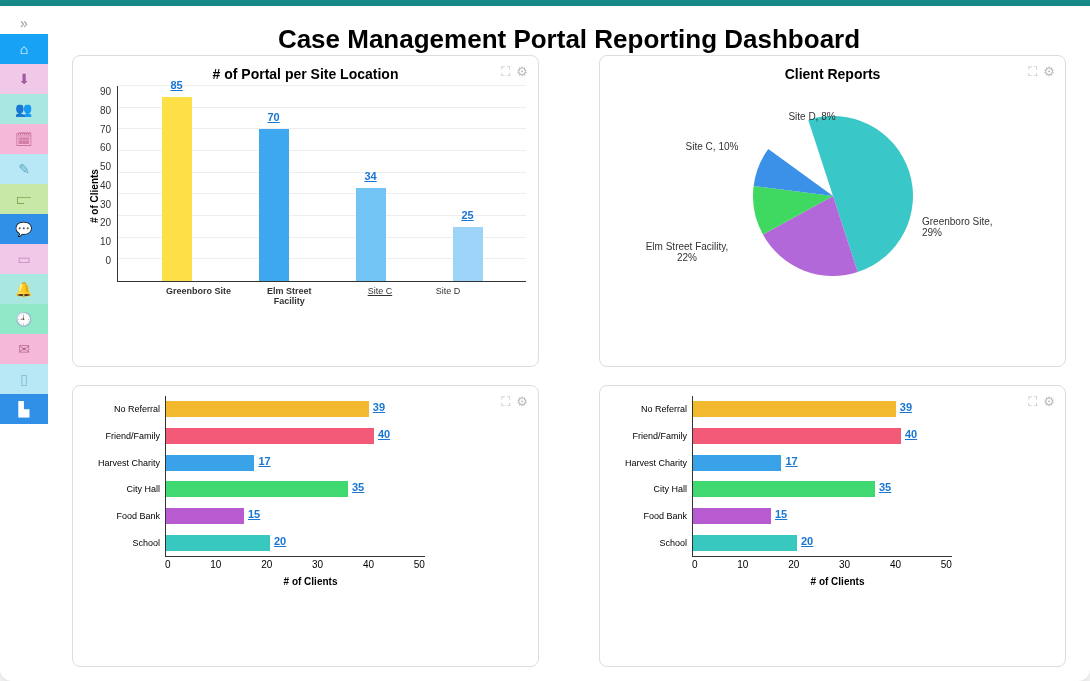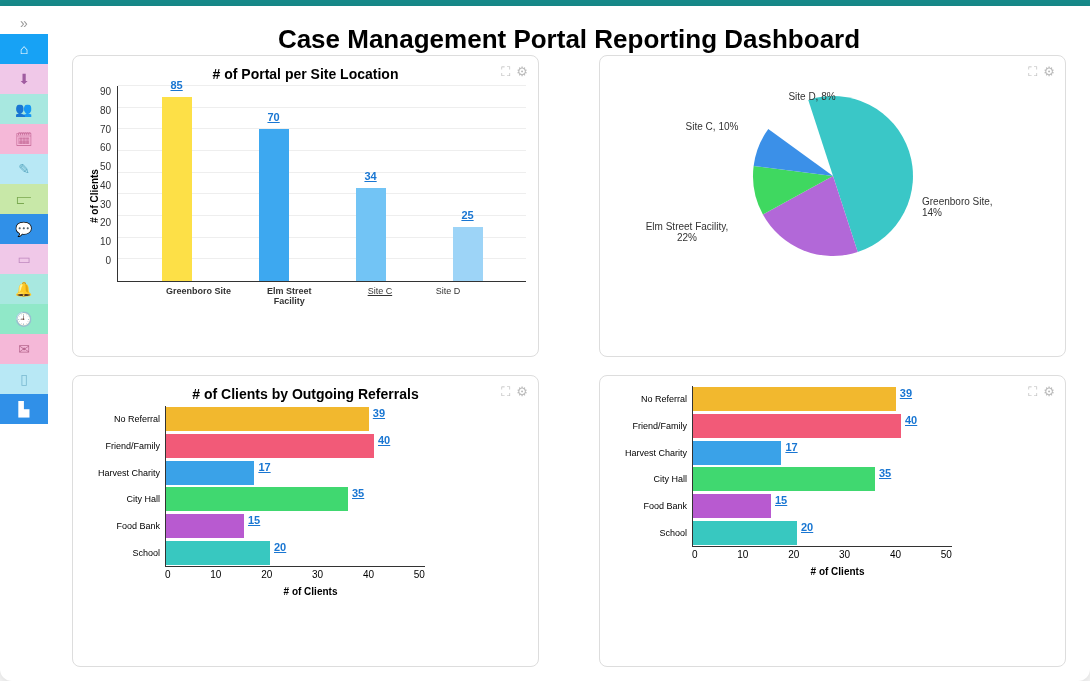--- a/index.html
+++ b/index.html
@@ -27,21 +27,21 @@
   .vbar-xaxis { display:flex; justify-content:space-around; font-size:9px; padding:4px 10px 0 36px; color:#333; }
   
   .pie-wrap { position:relative; height:220px; }
   .pie-svg { position:absolute; left:50%; top:50%; transform:translate(-50%,-50%); }
   .pie-label { position:absolute; font-size:10px; color:#333; text-align:center; }
   
   .hbar-wrap { height:210px; padding-left:10px; }
   .hbar-plot { height:160px; display:flex; flex-direction:column; justify-content:space-around; position:relative; border-left:1px solid #333; margin-left:70px; }
   .hbar-row { display:flex; align-items:center; height:20px; }
   .hbar-cat { position:absolute; right:100%; width:70px; padding-right:6px; font-size:9px; text-align:right; }
-  .hbar { height:24px; position:relative; }
+  .hbar { height:16px; position:relative; }
   .hbar .lbl { position:absolute; left:100%; margin-left:4px; top:0; font-size:11px; color:#1976d2; text-decoration:underline; font-weight:600; }
   .hbar-xaxis { display:flex; justify-content:space-between; font-size:10px; margin-left:70px; border-top:1px solid #333; padding-top:2px; }
   .hbar-xlabel { text-align:center; font-size:10px; font-weight:600; margin-top:6px; }
 </style>
 </head>
 <body>
 
 <div class="topbar"></div>
 <div class="app">
   <div class="sidebar">
@@ -146,40 +146,40 @@
               </div>
           </div>
         </div>
       </div>
 
       <div class="card">
         <div class="card-controls">
           <span>⛶</span>
           <span>⚙</span>
         </div>
+        <div class="card-title">Client Reports</div>
         <div id="pie-wrap" class="pie-wrap">
             <svg class="pie-svg" width="180" height="180" viewBox="0 0 180 180">
               <path d="M90,90 L65.2786404500042,13.915478696387723 A80,80 0 0 1 114.7213595499958,166.0845213036123 Z" fill="#3ac7c7"></path>
               <path d="M90,90 L114.7213595499958,166.0845213036123 A80,80 0 0 1 19.89546559649095,128.5402939281373 Z" fill="#b268d8"></path>
               <path d="M90,90 L19.89546559649095,128.5402939281373 A80,80 0 0 1 10.630823894841768,79.97334131485566 Z" fill="#3fd860"></path>
               <path d="M90,90 L10.630823894841768,79.97334131485566 A80,80 0 0 1 25.27864045000419,42.97717981660217 Z" fill="#3b90e8"></path>
             </svg>
-            <div class="pie-label" style="left: 310px; top: 130px; text-align: left; width: 90px;">Greenboro Site, 14%</div>
+            <div class="pie-label" style="left: 310px; top: 130px; text-align: left; width: 90px;">Greenboro Site, 29%</div>
             <div class="pie-label" style="left: 30px; top: 155px; text-align: center; width: 90px;">Elm Street Facility, 22%</div>
             <div class="pie-label" style="left: 55px; top: 55px; text-align: center; width: 90px;">Site C, 10%</div>
             <div class="pie-label" style="left: 155px; top: 25px; text-align: center; width: 90px;">Site D, 8%</div>
           </div>
       </div>
 
       <div class="card">
         <div class="card-controls">
           <span>⛶</span>
           <span>⚙</span>
         </div>
-        <div class="card-title"># of Clients by Outgoing Referrals</div>
         <div class="hbar-wrap">
           <div id="hbar-out-plot" class="hbar-plot">
               <div class="hbar-row" style="position: relative;">
                 <div class="hbar-cat">No Referral</div>
                 <div class="hbar" style="width: 202.8px; background: rgb(242, 184, 46);">
                   <span class="lbl">39</span>
                 </div>
               </div>
               <div class="hbar-row" style="position: relative;">
                 <div class="hbar-cat">Friend/Family</div>

